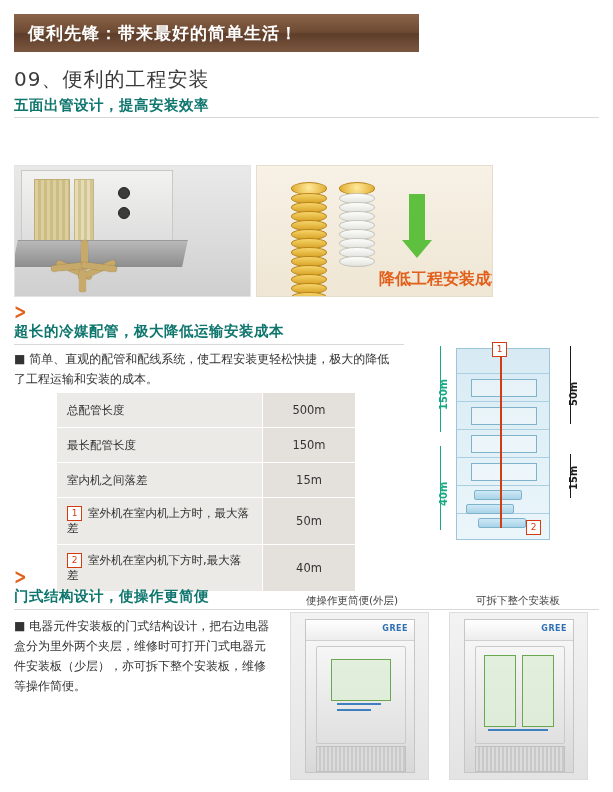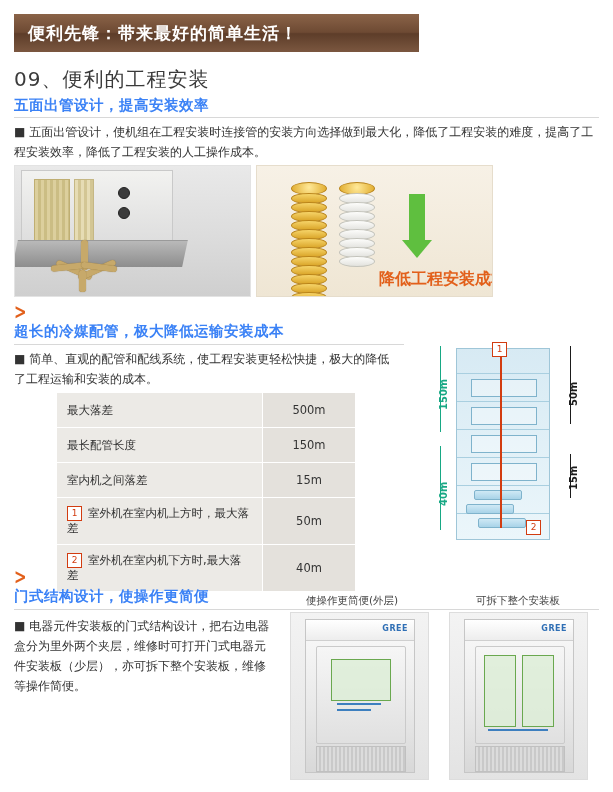--- a/index.html
+++ b/index.html
@@ -25,21 +25,21 @@
   }
 
   
   .sec-title{
     position:absolute;left:14px;top:66px;
     font-size:20px;color:#3a3a3a;font-weight:normal;letter-spacing:1px;
   }
 
   
   .sub-head{
-    position:absolute;font-size:14.5px;color:#3b82f6;font-weight:bold;letter-spacing:.5px;
+    position:absolute;font-size:14.5px;color:#0f766e;font-weight:bold;letter-spacing:.5px;
   }
   .sub-rule{
     position:absolute;height:1px;background:#d8d8d8;
   }
 
   .chev{
     position:absolute;color:#e2601b;font-size:15px;font-weight:bold;
     transform:scaleY(1.4);
   }
 
@@ -216,21 +216,20 @@
 
   <div class="banner">
     <div class="banner-text">便利先锋：带来最好的简单生活！</div>
   </div>
 
   <div class="sec-title">09、便利的工程安装</div>
 
   <div class="sub-head" style="left:14px;top:96px;">五面出管设计，提高安装效率</div>
   <div class="sub-rule" style="left:14px;top:117px;width:585px;"></div>
 
-  <div class="para" style="left:14px;top:122px;width:580px;">■ 五面出管设计，使机组在工程安装时连接管的安装方向选择做到最大化，降低了工程安装的难度，提高了工程安装效率，降低了工程安装的人工操作成本。</div>
 
   <div class="panel photo1">
     <div class="p1-body">
       <div class="p1-grill"></div>
       <div class="p1-grill2"></div>
       <div class="p1-dot" style="left:96px;top:16px;"></div>
       <div class="p1-dot" style="left:96px;top:36px;"></div>
     </div>
     <div class="p1-base"></div>
 
@@ -275,21 +274,21 @@
   </div>
 
   <div class="chev" style="left:14px;top:303px;">&gt;</div>
   <div class="sub-head" style="left:14px;top:322px;">超长的冷媒配管，极大降低运输安装成本</div>
   <div class="sub-rule" style="left:14px;top:344px;width:585px;"></div>
   <div class="para" style="left:14px;top:349px;width:385px;">■ 简单、直观的配管和配线系统，使工程安装更轻松快捷，极大的降低了工程运输和安装的成本。</div>
 
   <table class="spec-table">
     <tbody>
       <tr>
-        <td>最大落差</td>
+        <td>总配管长度</td>
         <td class="val">500m</td>
       </tr>
       <tr>
         <td>最长配管长度</td>
         <td class="val">150m</td>
       </tr>
       <tr>
         <td>室内机之间落差</td>
         <td class="val">15m</td>
       </tr>

